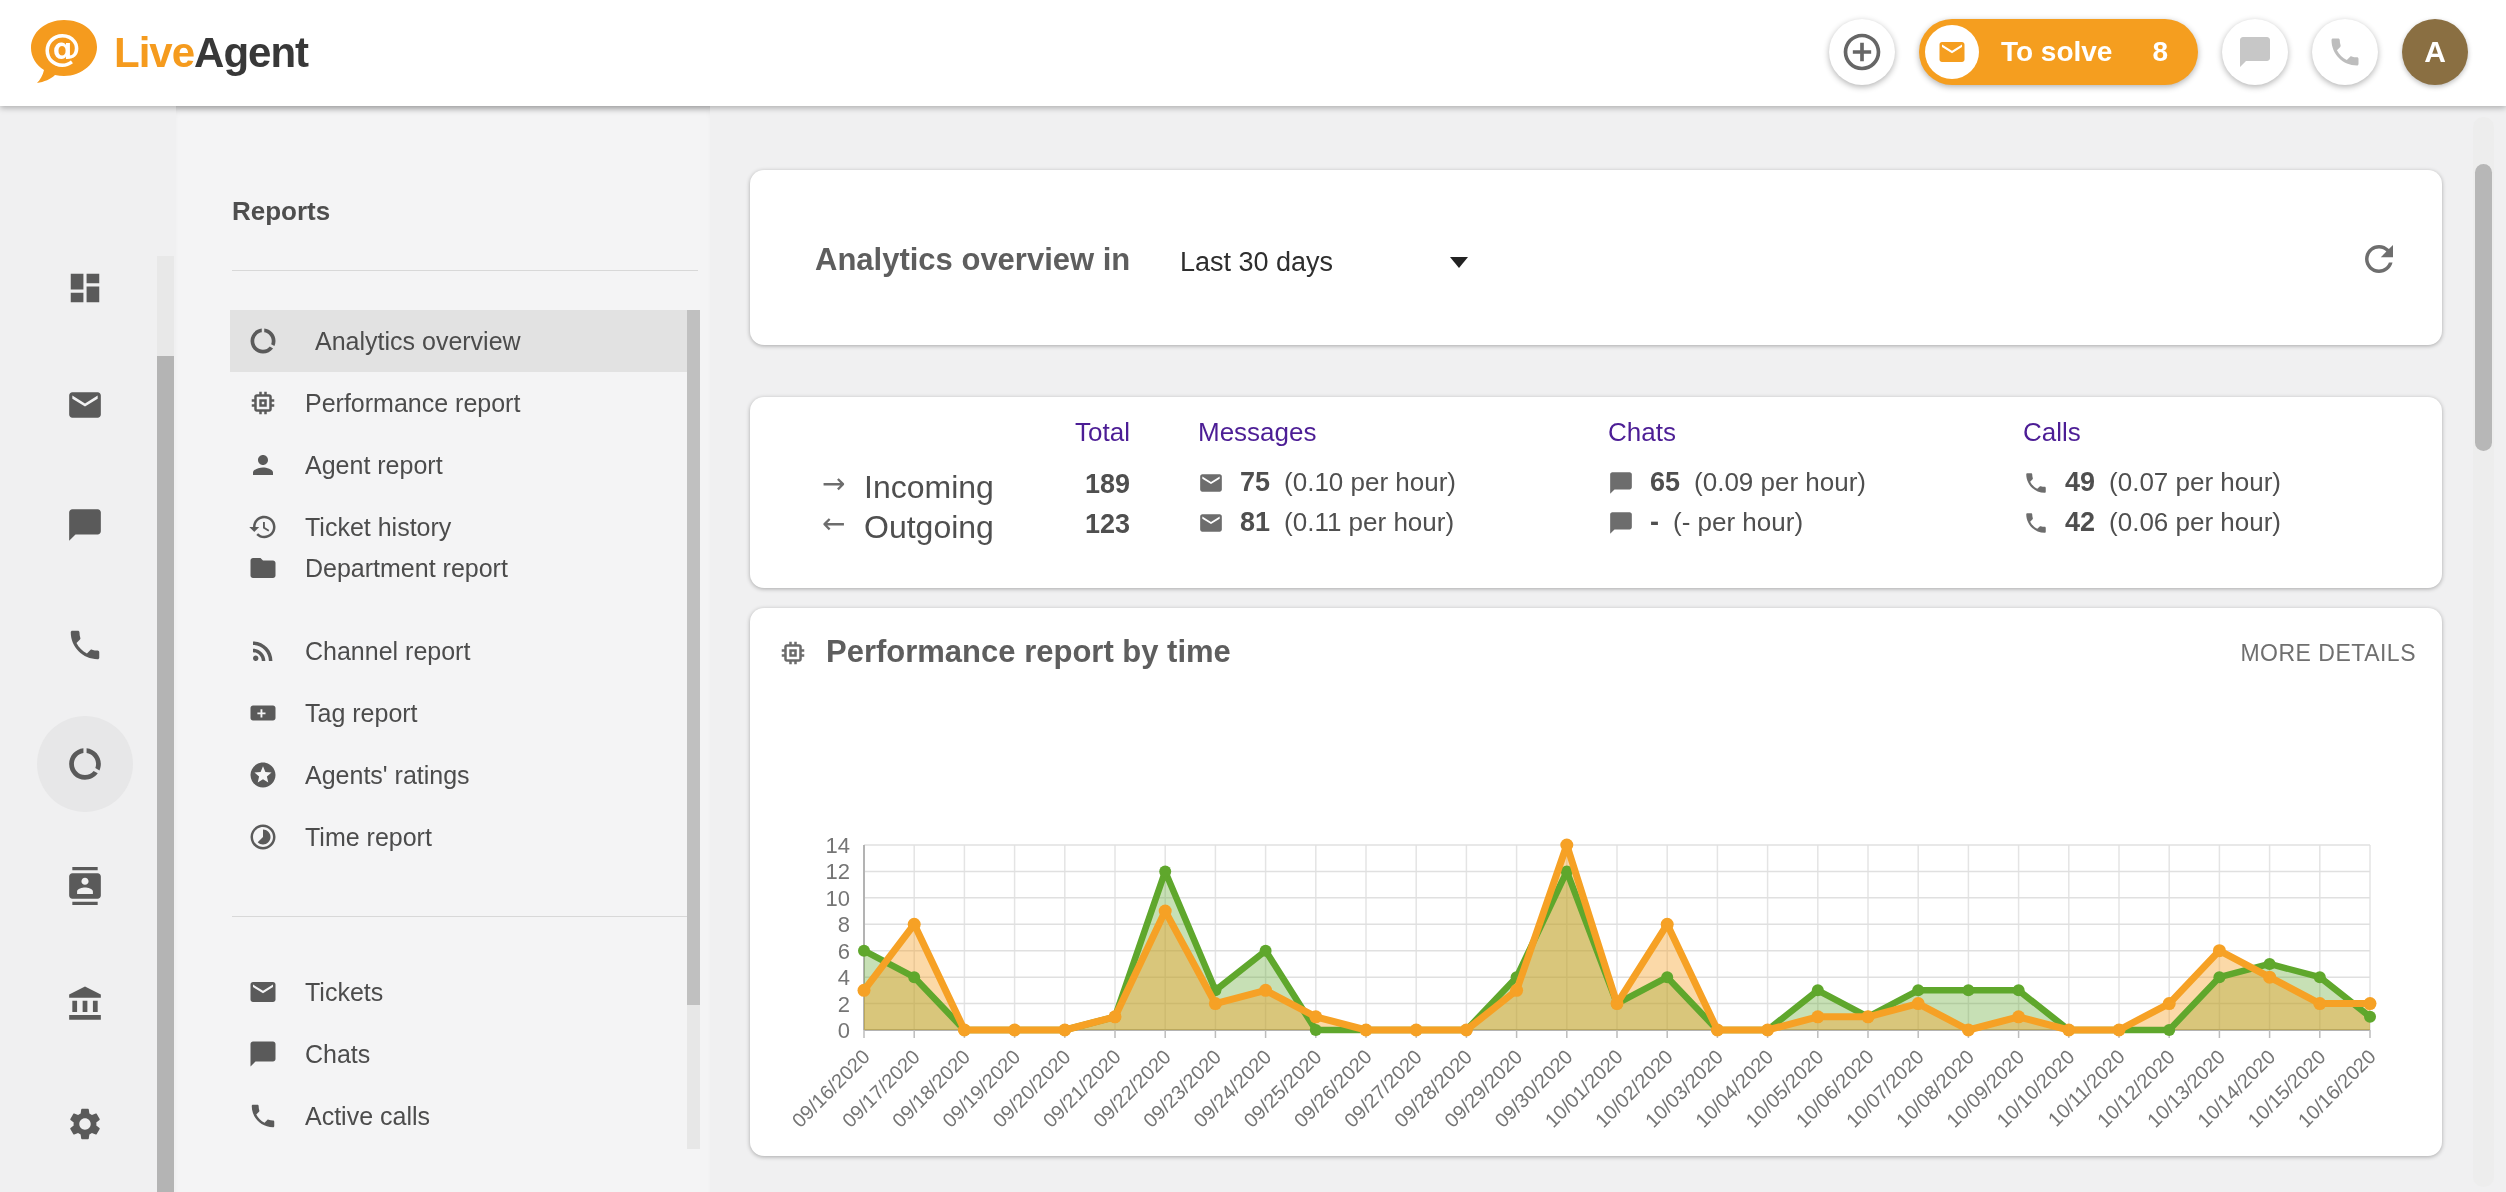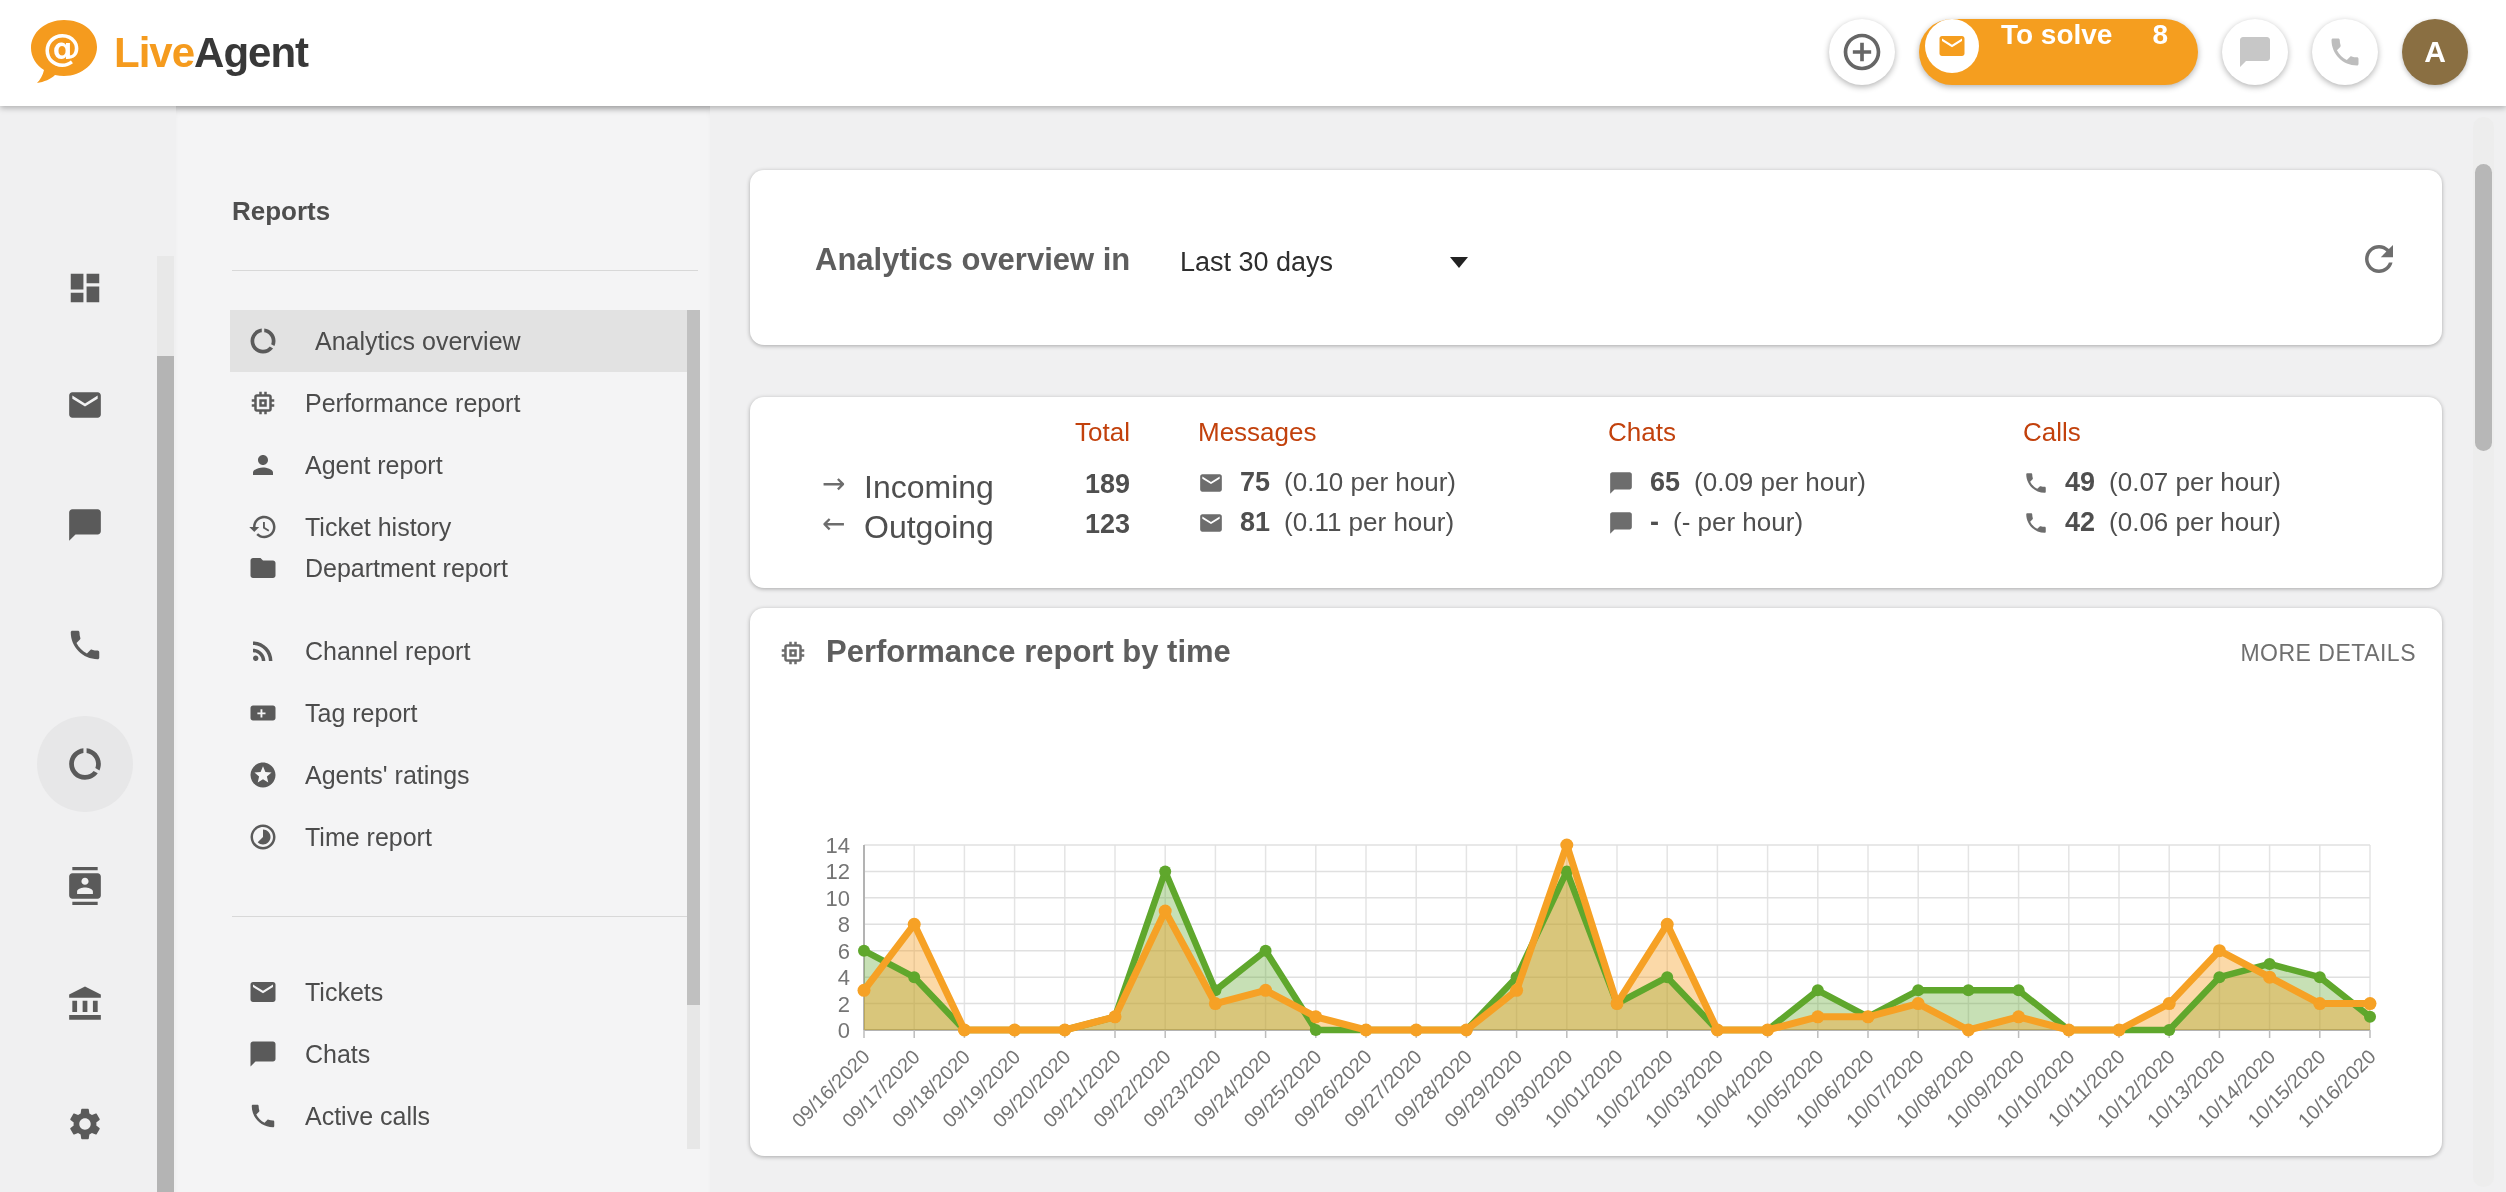--- a/index.html
+++ b/index.html
@@ -12,21 +12,21 @@
             box-shadow:0 2px 6px rgba(0,0,0,.28); z-index:50; }
   .logo { position:absolute; left:26px; top:18px; height:70px; display:flex; align-items:center; cursor:pointer; }
   .logo-bubble { width:72px; height:70px; position:relative; }
   .logo-text { font-size:42px; font-weight:bold; letter-spacing:-1px; margin-left:16px; }
   .logo-live { color:#F59B1E; }
   .logo-agent { color:#383838; }
   .topbar-right { position:absolute; right:38px; top:16px; height:72px; display:flex; align-items:center; gap:24px; }
   .circle-btn { width:66px; height:66px; border-radius:50%; background:#fff; border:none;
                 box-shadow:0 2px 6px rgba(0,0,0,.3); display:flex; align-items:center; justify-content:center; cursor:pointer; }
   .tosolve { height:66px; border-radius:33px; background:#F59E1F; box-shadow:0 2px 6px rgba(0,0,0,.3);
-             display:flex; align-items:flex-start; padding:0 30px 0 6px; cursor:pointer; }
+             display:flex; align-items:center; padding:0 30px 0 6px; cursor:pointer; }
   .tosolve-badge { width:54px; height:54px; border-radius:50%; background:#fff; display:flex; align-items:center; justify-content:center; }
   .tosolve-label { color:#fff; font-size:28px; font-weight:bold; margin-left:22px; }
   .tosolve-count { color:#fff; font-size:28px; font-weight:bold; margin-left:40px; }
   .avatar { width:66px; height:66px; border-radius:50%; background:#8A6F42; color:#fff; font-size:30px; font-weight:bold;
             display:flex; align-items:center; justify-content:center; cursor:pointer; box-shadow:0 2px 5px rgba(0,0,0,.25); }
 
   
   .rail { position:absolute; left:0; top:106px; width:158px; height:1086px; }
   .rail-item { position:absolute; left:66px; width:38px; height:38px; cursor:pointer; z-index:2; }
   .rail-active-circle { position:absolute; left:37px; top:610px; width:96px; height:96px; border-radius:50%; background:#e7e7e8; z-index:1; }
@@ -50,21 +50,21 @@
           box-shadow:0 1px 4px rgba(0,0,0,.3); }
   .card-overview { top:170px; height:175px; }
   .ov-title { position:absolute; left:65px; top:72px; font-size:31px; font-weight:bold; color:#5e5e5e; }
   .ov-dropdown { position:absolute; left:430px; top:70px; width:290px; height:44px; display:flex; align-items:center; cursor:pointer; }
   .ov-range { font-size:27px; color:#2e2e2e; }
   .caret { width:0; height:0; border-left:9px solid transparent; border-right:9px solid transparent; border-top:11px solid #222; margin-left:30px; }
   .ov-dropdown .caret { position:absolute; left:240px; }
   .ov-refresh { position:absolute; left:1608px; top:68px; width:44px; height:44px; background:none; border:none; cursor:pointer; display:flex; }
 
   .card-stats { top:397px; height:191px; }
-  .st-head { position:absolute; font-size:26px; color:#c2410c; top:20px; }
+  .st-head { position:absolute; font-size:26px; color:#4c1d95; top:20px; }
   .st-row { position:absolute; height:34px; }
   .st-arrow { position:absolute; left:72px; font-size:28px; color:#6d6d6d; font-family:"DejaVu Sans", sans-serif; top:-2px; }
   .st-label { position:absolute; left:114px; font-size:32px; color:#4f4f4f; }
   .st-total { position:absolute; left:280px; width:100px; text-align:right; font-size:27px; font-weight:bold; color:#4f4f4f; }
   .st-cell { position:absolute; display:flex; align-items:center; }
   .st-cell .sicon { width:26px; height:26px; display:flex; flex:none; }
   .st-val { font-size:27px; font-weight:bold; color:#4f4f4f; margin-left:16px; }
   .st-rate { font-size:26px; color:#4f4f4f; margin-left:14px; white-space:nowrap; }
 
   .card-perf { top:608px; height:548px; }

